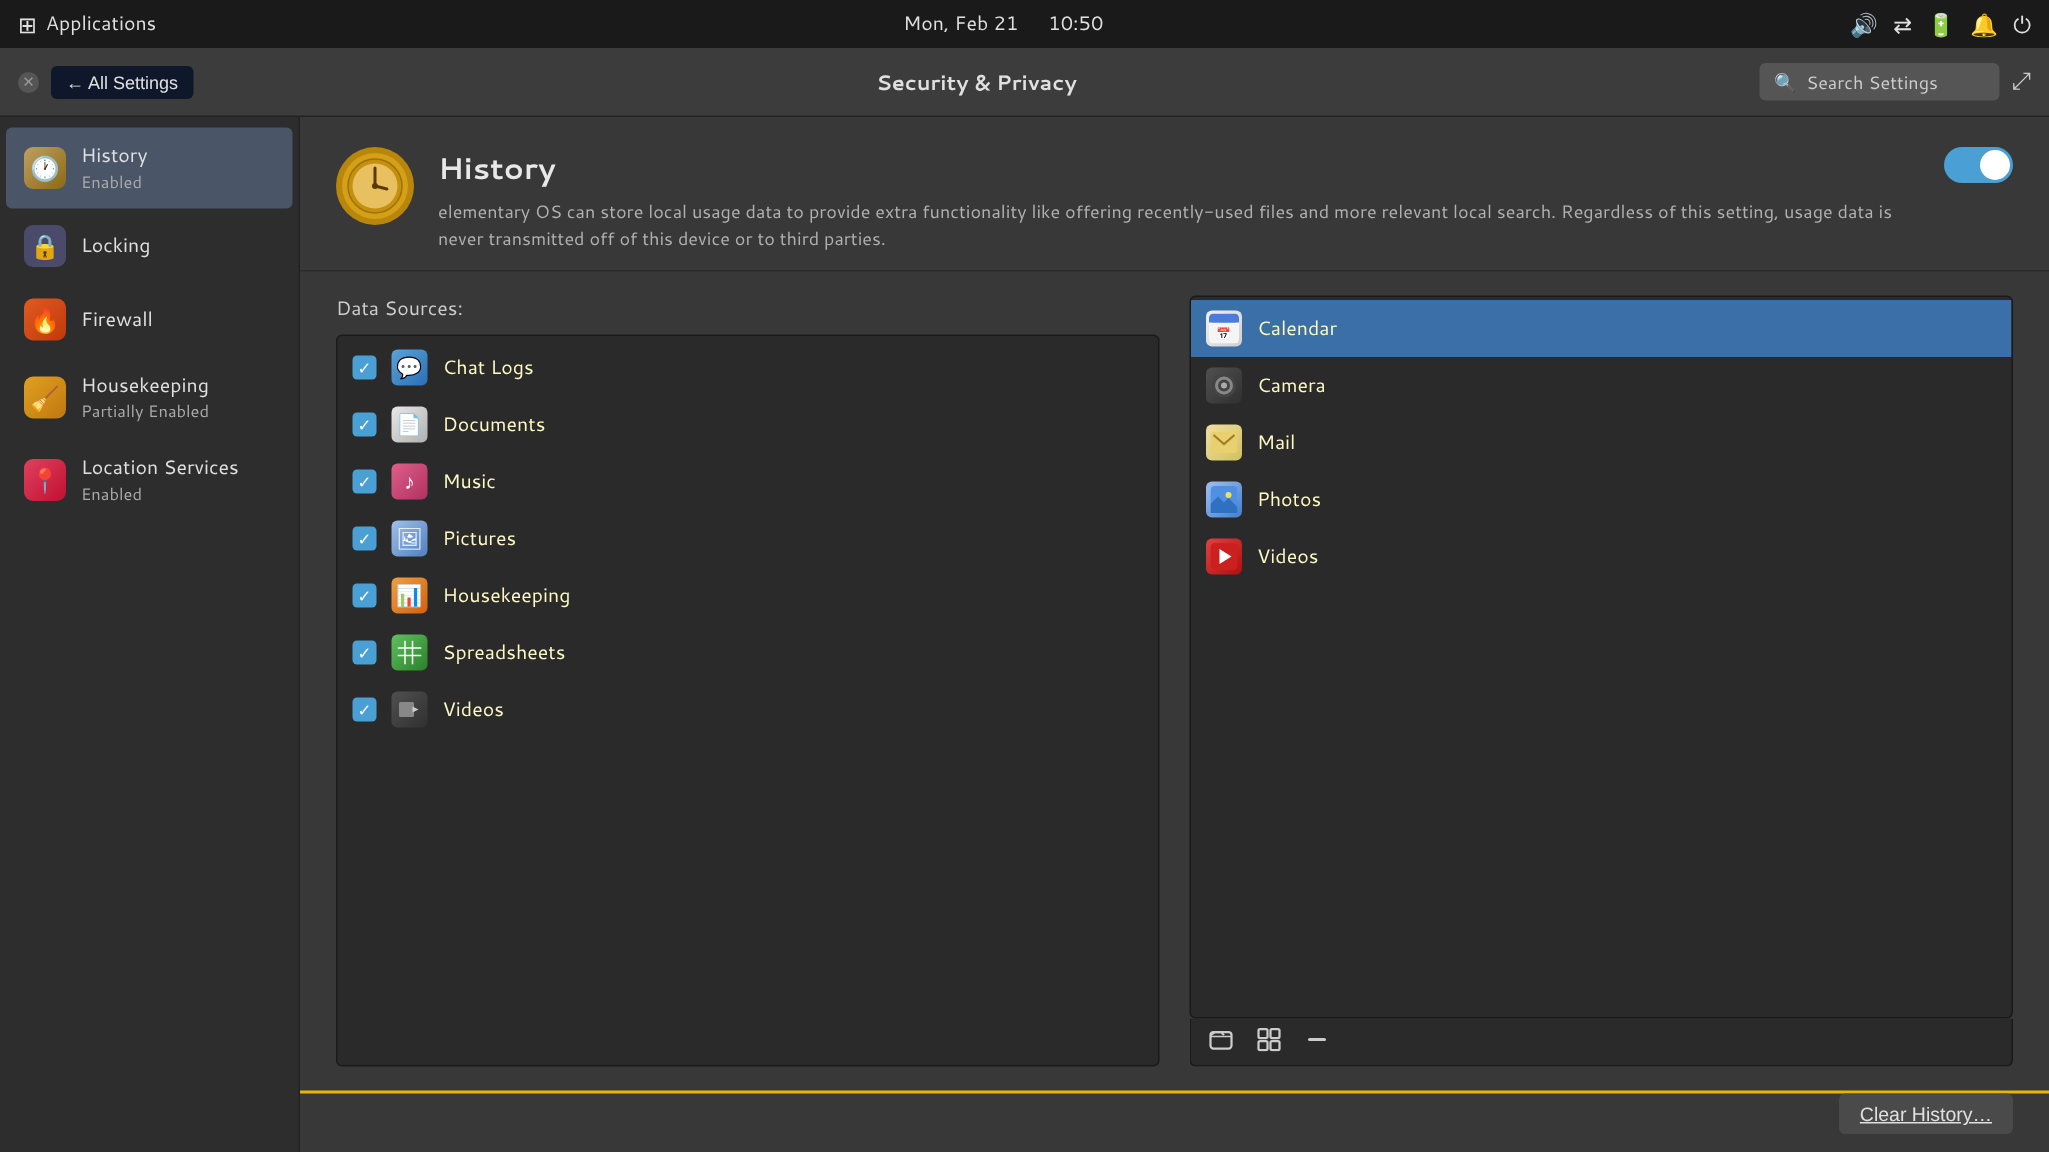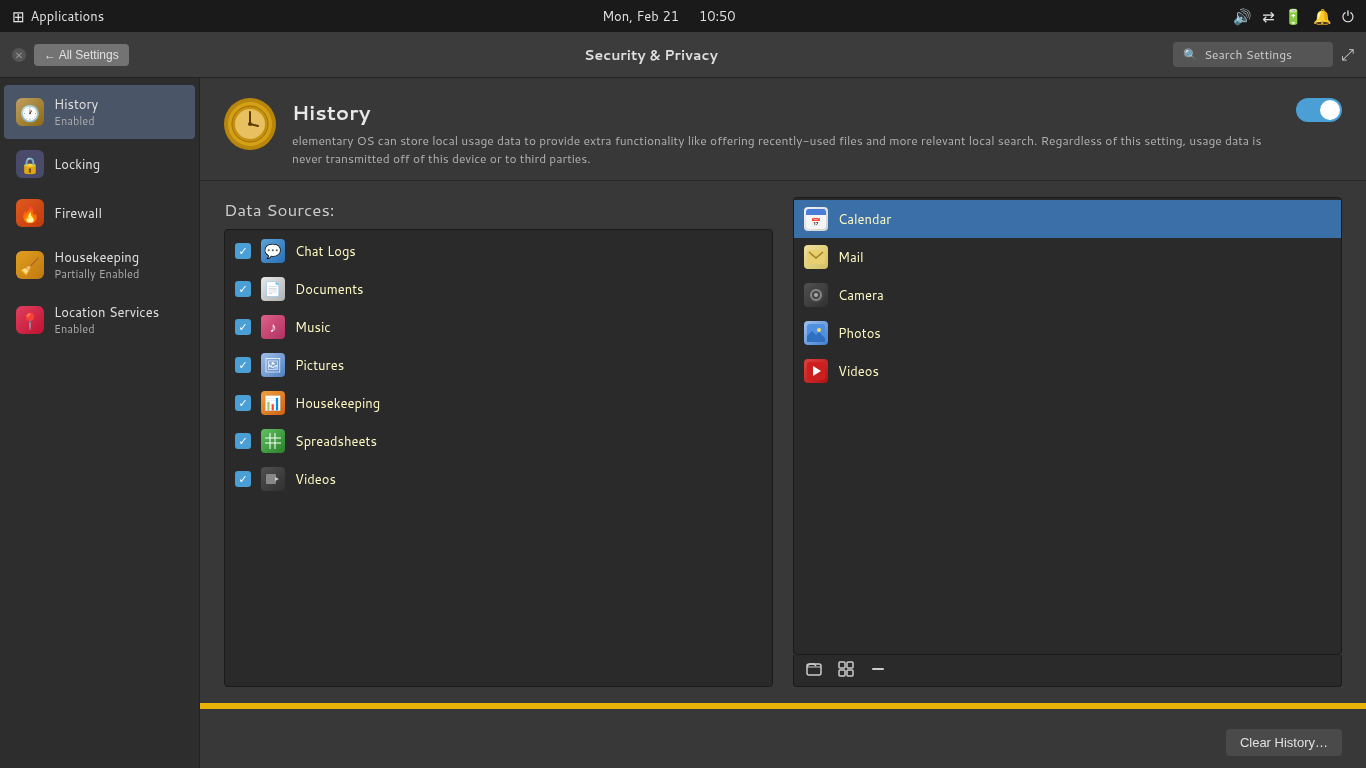--- a/index.html
+++ b/index.html
@@ -40,21 +40,21 @@
       border-bottom: 1px solid #222;
     }
     .close-btn {
       width: 14px; height: 14px;
       background: #555;
       border-radius: 50%;
       display: flex; align-items: center; justify-content: center;
       font-size: 10px; cursor: pointer; color: #999;
     }
     .back-btn {
-      background: #737373;
+      background: #0f172a;
       border: none;
       border-radius: 4px;
       color: #e0e0e0;
       padding: 4px 10px;
       font-size: 12px;
       cursor: pointer;
       display: flex; align-items: center; gap: 4px;
     }
     .window-title {
       flex: 1;
@@ -185,21 +185,21 @@
       padding: 16px 24px;
       gap: 20px;
       overflow: hidden;
     }
     .panel {
       flex: 1;
       display: flex;
       flex-direction: column;
     }
     .panel-label {
-      font-size: 17px;
+      font-size: 13px;
       color: #ccc;
       margin-bottom: 8px;
       font-weight: 500;
     }
     .panel-list {
       flex: 1;
       background: #2a2a2a;
       border-radius: 4px;
       border: 1px solid #1a1a1a;
       overflow-y: auto;
@@ -252,22 +252,23 @@
       font-size: 14px;
       cursor: pointer;
       padding: 2px 6px;
       border-radius: 3px;
     }
 
     
     .content-footer {
       display: flex;
       justify-content: flex-end;
-      padding: 20px 24px 12px;
-      border-top: 6px solid #eab308;
+      padding: 0 24px 12px;
+      border-top: 2px solid #eab308;
+      text-decoration: underline;
     }
     .clear-btn {
       background: #4a4a4a;
       border: none;
       border-radius: 4px;
       color: #e0e0e0;
       padding: 6px 14px;
       font-size: 13px;
       cursor: pointer;
     }
@@ -457,38 +458,38 @@
                   <rect width="20" height="20" rx="3" fill="#f5f5f5"></rect>
                   <rect y="0" width="20" height="6" rx="3" fill="#4a7cd8"></rect>
                   <rect y="3" width="20" height="3" fill="#4a7cd8"></rect>
                   <text x="10" y="16" text-anchor="middle" font-size="8" fill="#333">📅</text>
                 </svg>
             </div>
             <span class="list-item-label">Calendar</span>
           </div>
 
           <div class="list-item">
-            <div class="list-item-icon" style="background:linear-gradient(135deg,#f0e0a0,#d0c060);border-radius:4px;display:flex;align-items:center;justify-content:center;">
-              <svg width="18" height="18" viewBox="0 0 18 18">
-                  <rect width="18" height="14" y="2" rx="2" fill="#e8d070"></rect>
-                  <polyline points="2,4 9,10 16,4" fill="none" stroke="#a08020" stroke-width="1.5"></polyline>
-                </svg>
-            </div>
-            <span class="list-item-label">Mail</span>
-          </div>
-
-          <div class="list-item">
             <div class="list-item-icon" style="background:linear-gradient(135deg,#505050,#303030);border-radius:4px;display:flex;align-items:center;justify-content:center;color:#ccc;">
               <svg width="18" height="18" viewBox="0 0 18 18">
                   <circle cx="9" cy="9" r="8" fill="#444"></circle>
                   <circle cx="9" cy="9" r="5" fill="none" stroke="#888" stroke-width="2"></circle>
                   <circle cx="9" cy="9" r="2" fill="#aaa"></circle>
                 </svg>
             </div>
             <span class="list-item-label">Camera</span>
+          </div>
+
+          <div class="list-item">
+            <div class="list-item-icon" style="background:linear-gradient(135deg,#f0e0a0,#d0c060);border-radius:4px;display:flex;align-items:center;justify-content:center;">
+              <svg width="18" height="18" viewBox="0 0 18 18">
+                  <rect width="18" height="14" y="2" rx="2" fill="#e8d070"></rect>
+                  <polyline points="2,4 9,10 16,4" fill="none" stroke="#a08020" stroke-width="1.5"></polyline>
+                </svg>
+            </div>
+            <span class="list-item-label">Mail</span>
           </div>
 
           <div class="list-item">
             <div class="list-item-icon" style="background:linear-gradient(135deg,#a0c0f0,#4080d0);border-radius:4px;display:flex;align-items:center;justify-content:center;">
               <svg width="18" height="18" viewBox="0 0 18 18">
                   <rect width="18" height="18" rx="3" fill="#5090e0"></rect>
                   <circle cx="12" cy="6" r="2" fill="#f0e060"></circle>
                   <polyline points="0,12 5,7 9,11 12,8 18,14 18,18 0,18" fill="#3070c0"></polyline>
                 </svg>
             </div>

